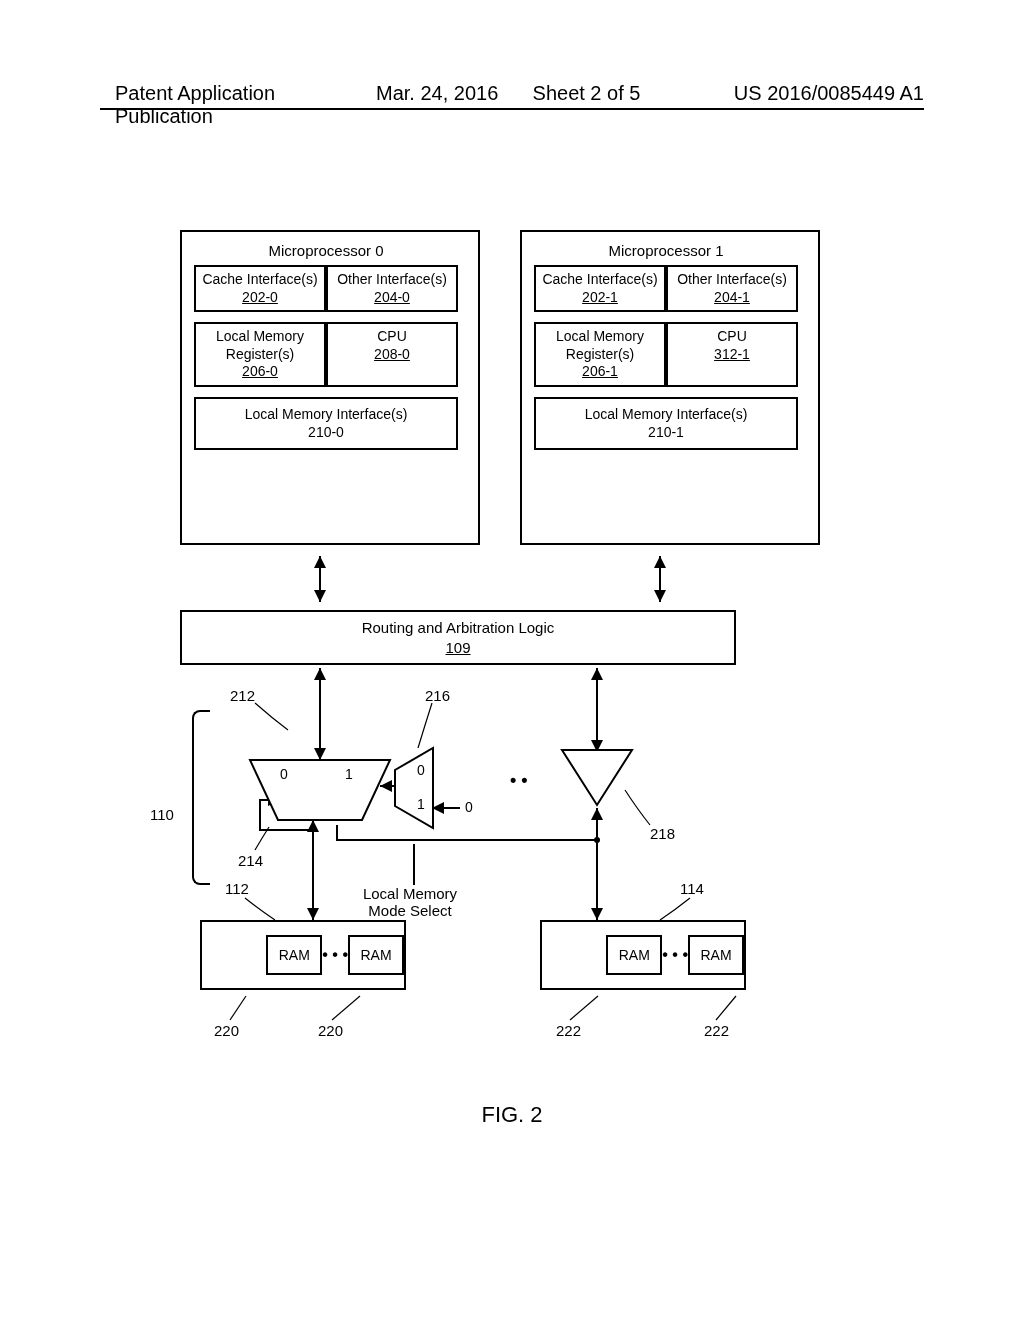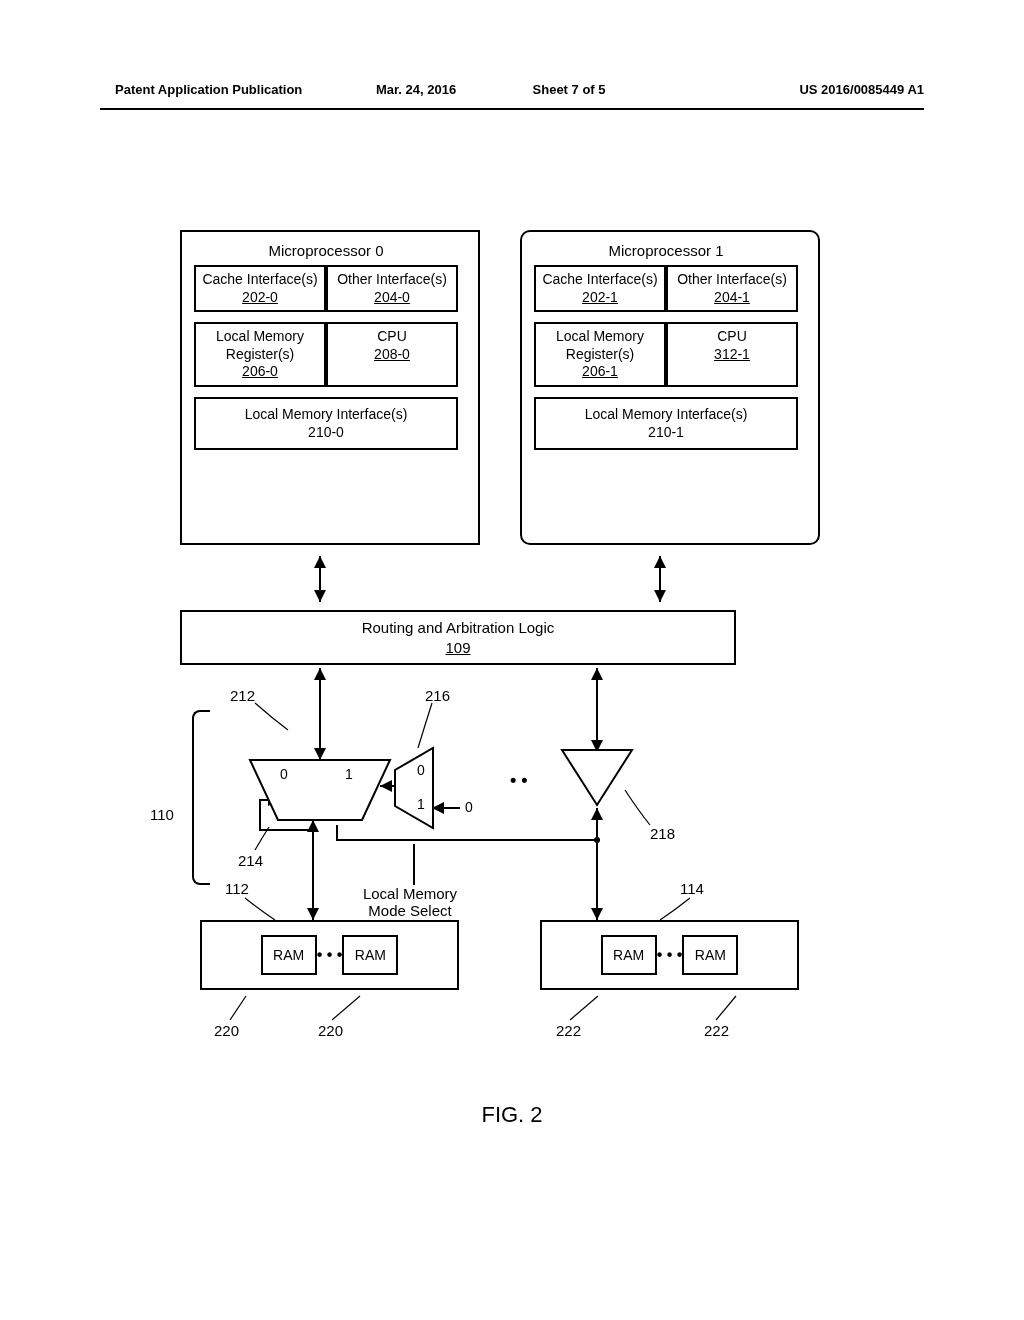--- a/index.html
+++ b/index.html
@@ -17,22 +17,22 @@
     height: 1320px;
     position: relative;
   }
   .header {
     position: absolute;
     top: 82px;
     left: 0;
     right: 0;
     display: flex;
     padding: 0 100px 0 115px;
-    font-size: 13px;
-    font-weight: bold;
+    font-size: 20px;
+    font-weight: normal;
   }
   .header .left { flex: 1; }
   .header .mid { flex: 0.6; text-align: left; }
   .header .pg { flex: 0.5; }
   .header .right { flex: 1; text-align: right; }
   .hr {
     position: absolute;
     top: 108px;
     left: 100px;
     right: 100px;
@@ -50,21 +50,21 @@
   
   .mpu {
     position: absolute;
     top: 0;
     width: 300px;
     height: 315px;
     border: 2px solid #000;
     padding: 10px 20px 12px 12px;
   }
   .mpu.left { left: 10px; }
-  .mpu.right { left: 350px; border-radius: 10px; }
+  .mpu.right { left: 350px; }
   .mpu-title {
     text-align: center;
     font-size: 15px;
     margin-bottom: 6px;
   }
   .row {
     display: flex;
     margin-bottom: 10px;
   }
   .sub {
@@ -163,26 +163,26 @@
   .dots {
     position: absolute;
     font-size: 18px;
     font-weight: bold;
   }
 
   
   .ramgrp {
     position: absolute;
     top: 690px;
-    width: 259px;
+    width: 206px;
     height: 70px;
     border: 2px solid #000;
     display: flex;
     align-items: center;
-    justify-content: center;
+    justify-content: flex-end;
   }
   .ramgrp.left { left: 30px; }
   .ramgrp.right { left: 370px; }
   .ram {
     border: 2px solid #000;
     width: 56px;
     height: 40px;
     display: flex;
     align-items: center;
     justify-content: center;
@@ -208,21 +208,21 @@
   .small { font-size: 14px; }
 </style>
 </head>
 <body>
 
 <div class="page">
 
   <div class="header">
     <span class="left">Patent Application Publication</span>
     <span class="mid">Mar. 24, 2016</span>
-    <span class="pg">Sheet 7 of 5</span>
+    <span class="pg">Sheet 2 of 5</span>
     <span class="right">US 2016/0085449 A1</span>
   </div>
   <div class="hr"></div>
 
   <div class="diagram">
 
     <div class="mpu left">
       <div class="mpu-title">Microprocessor 0</div>
       <div class="row">
         <div class="sub">

